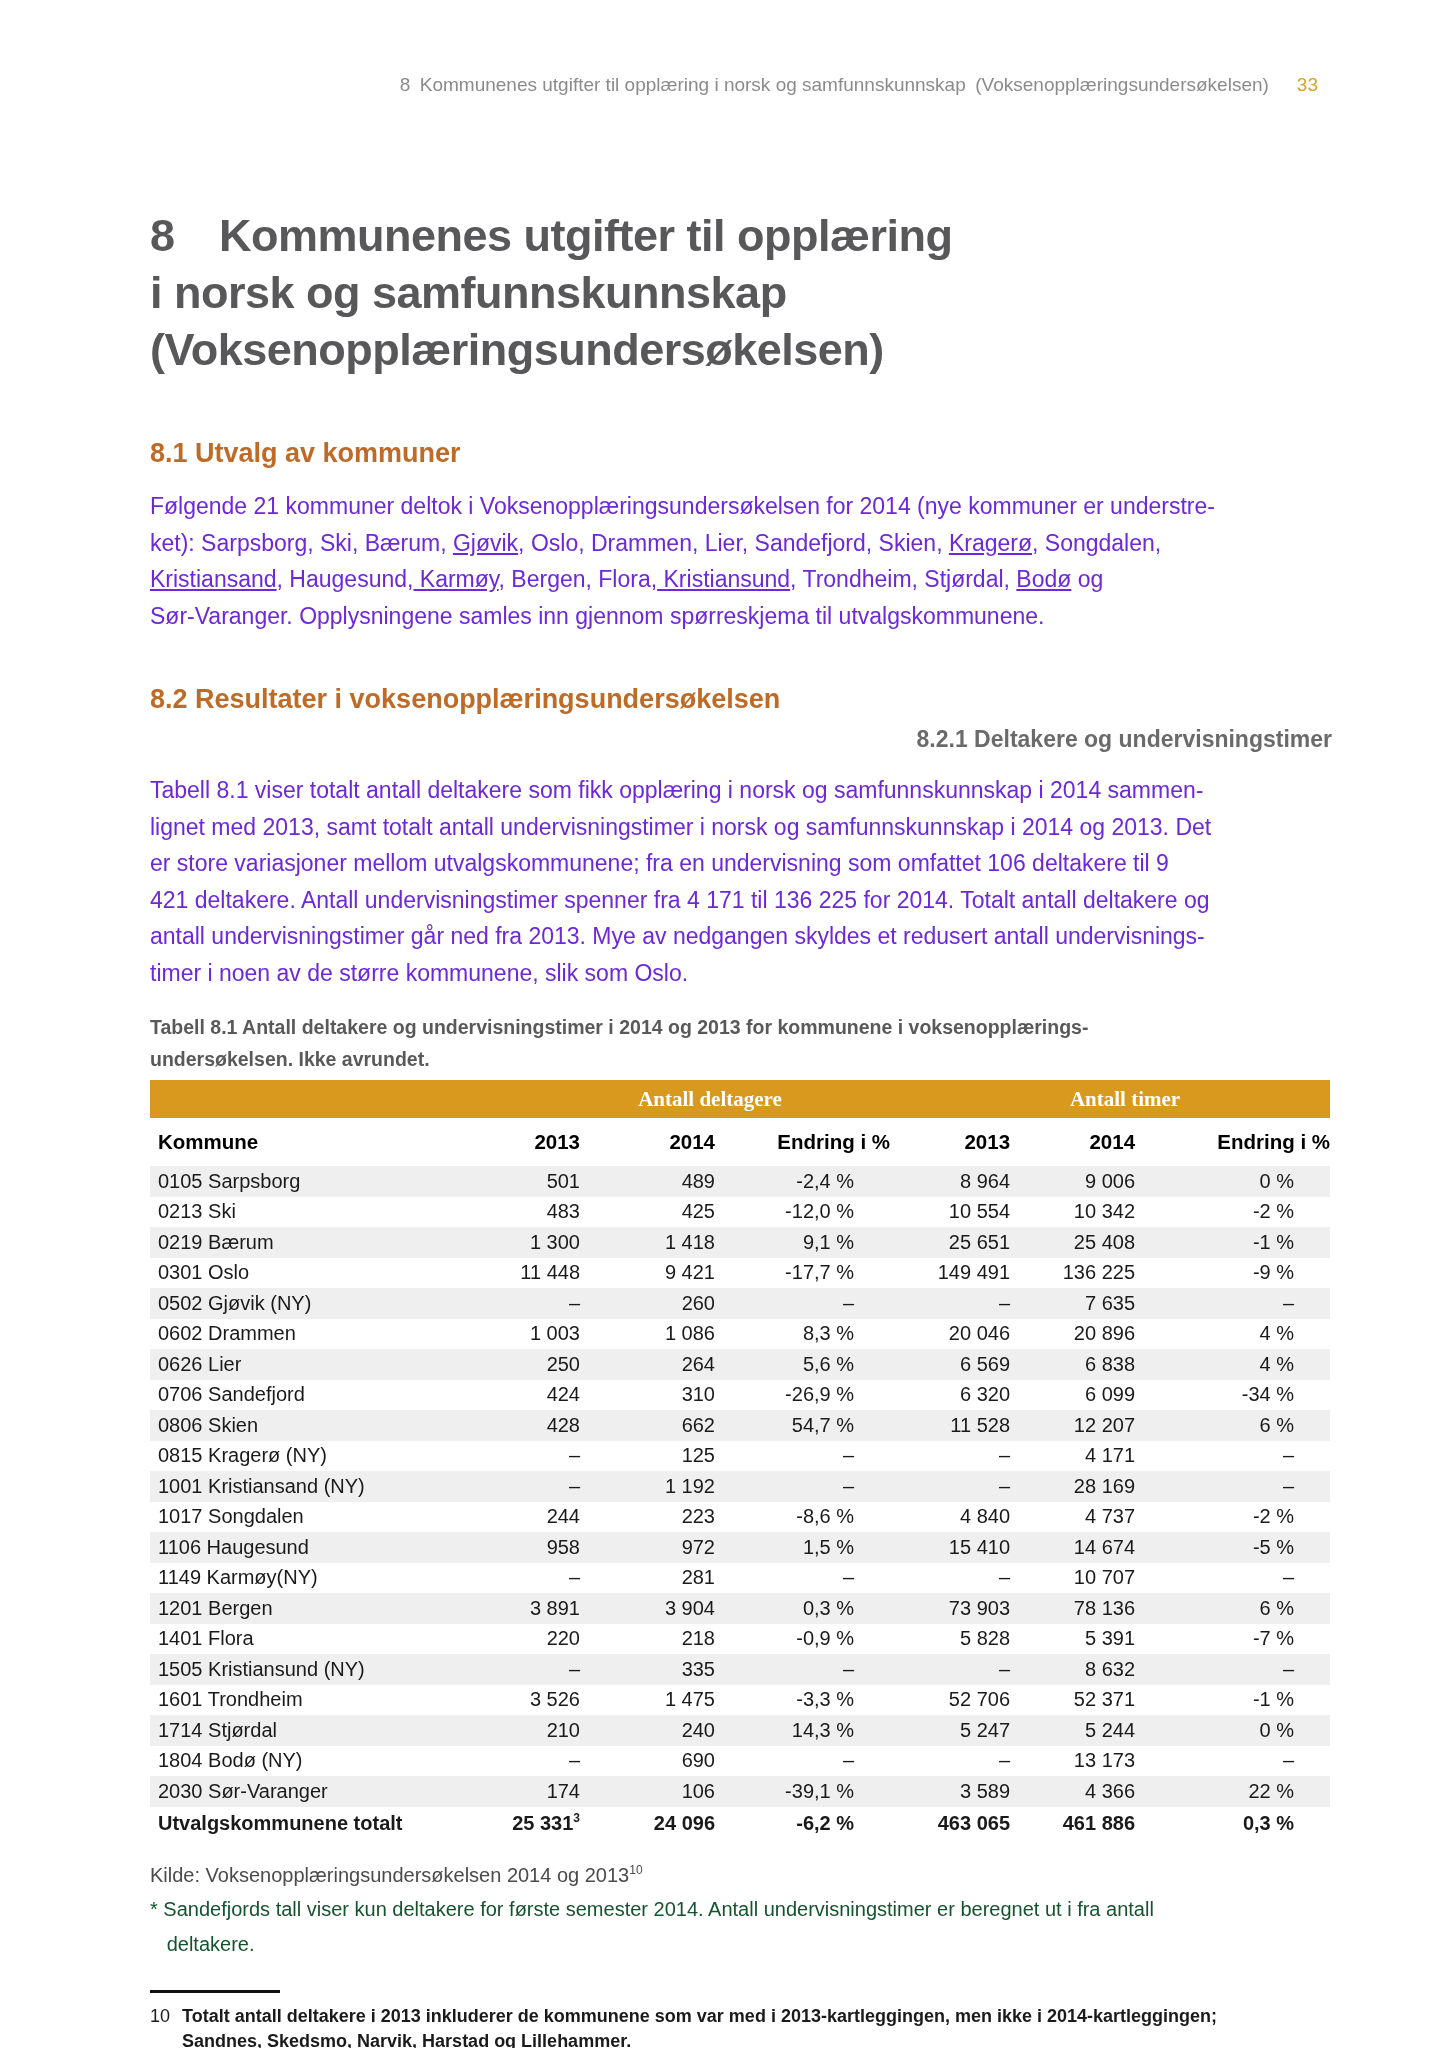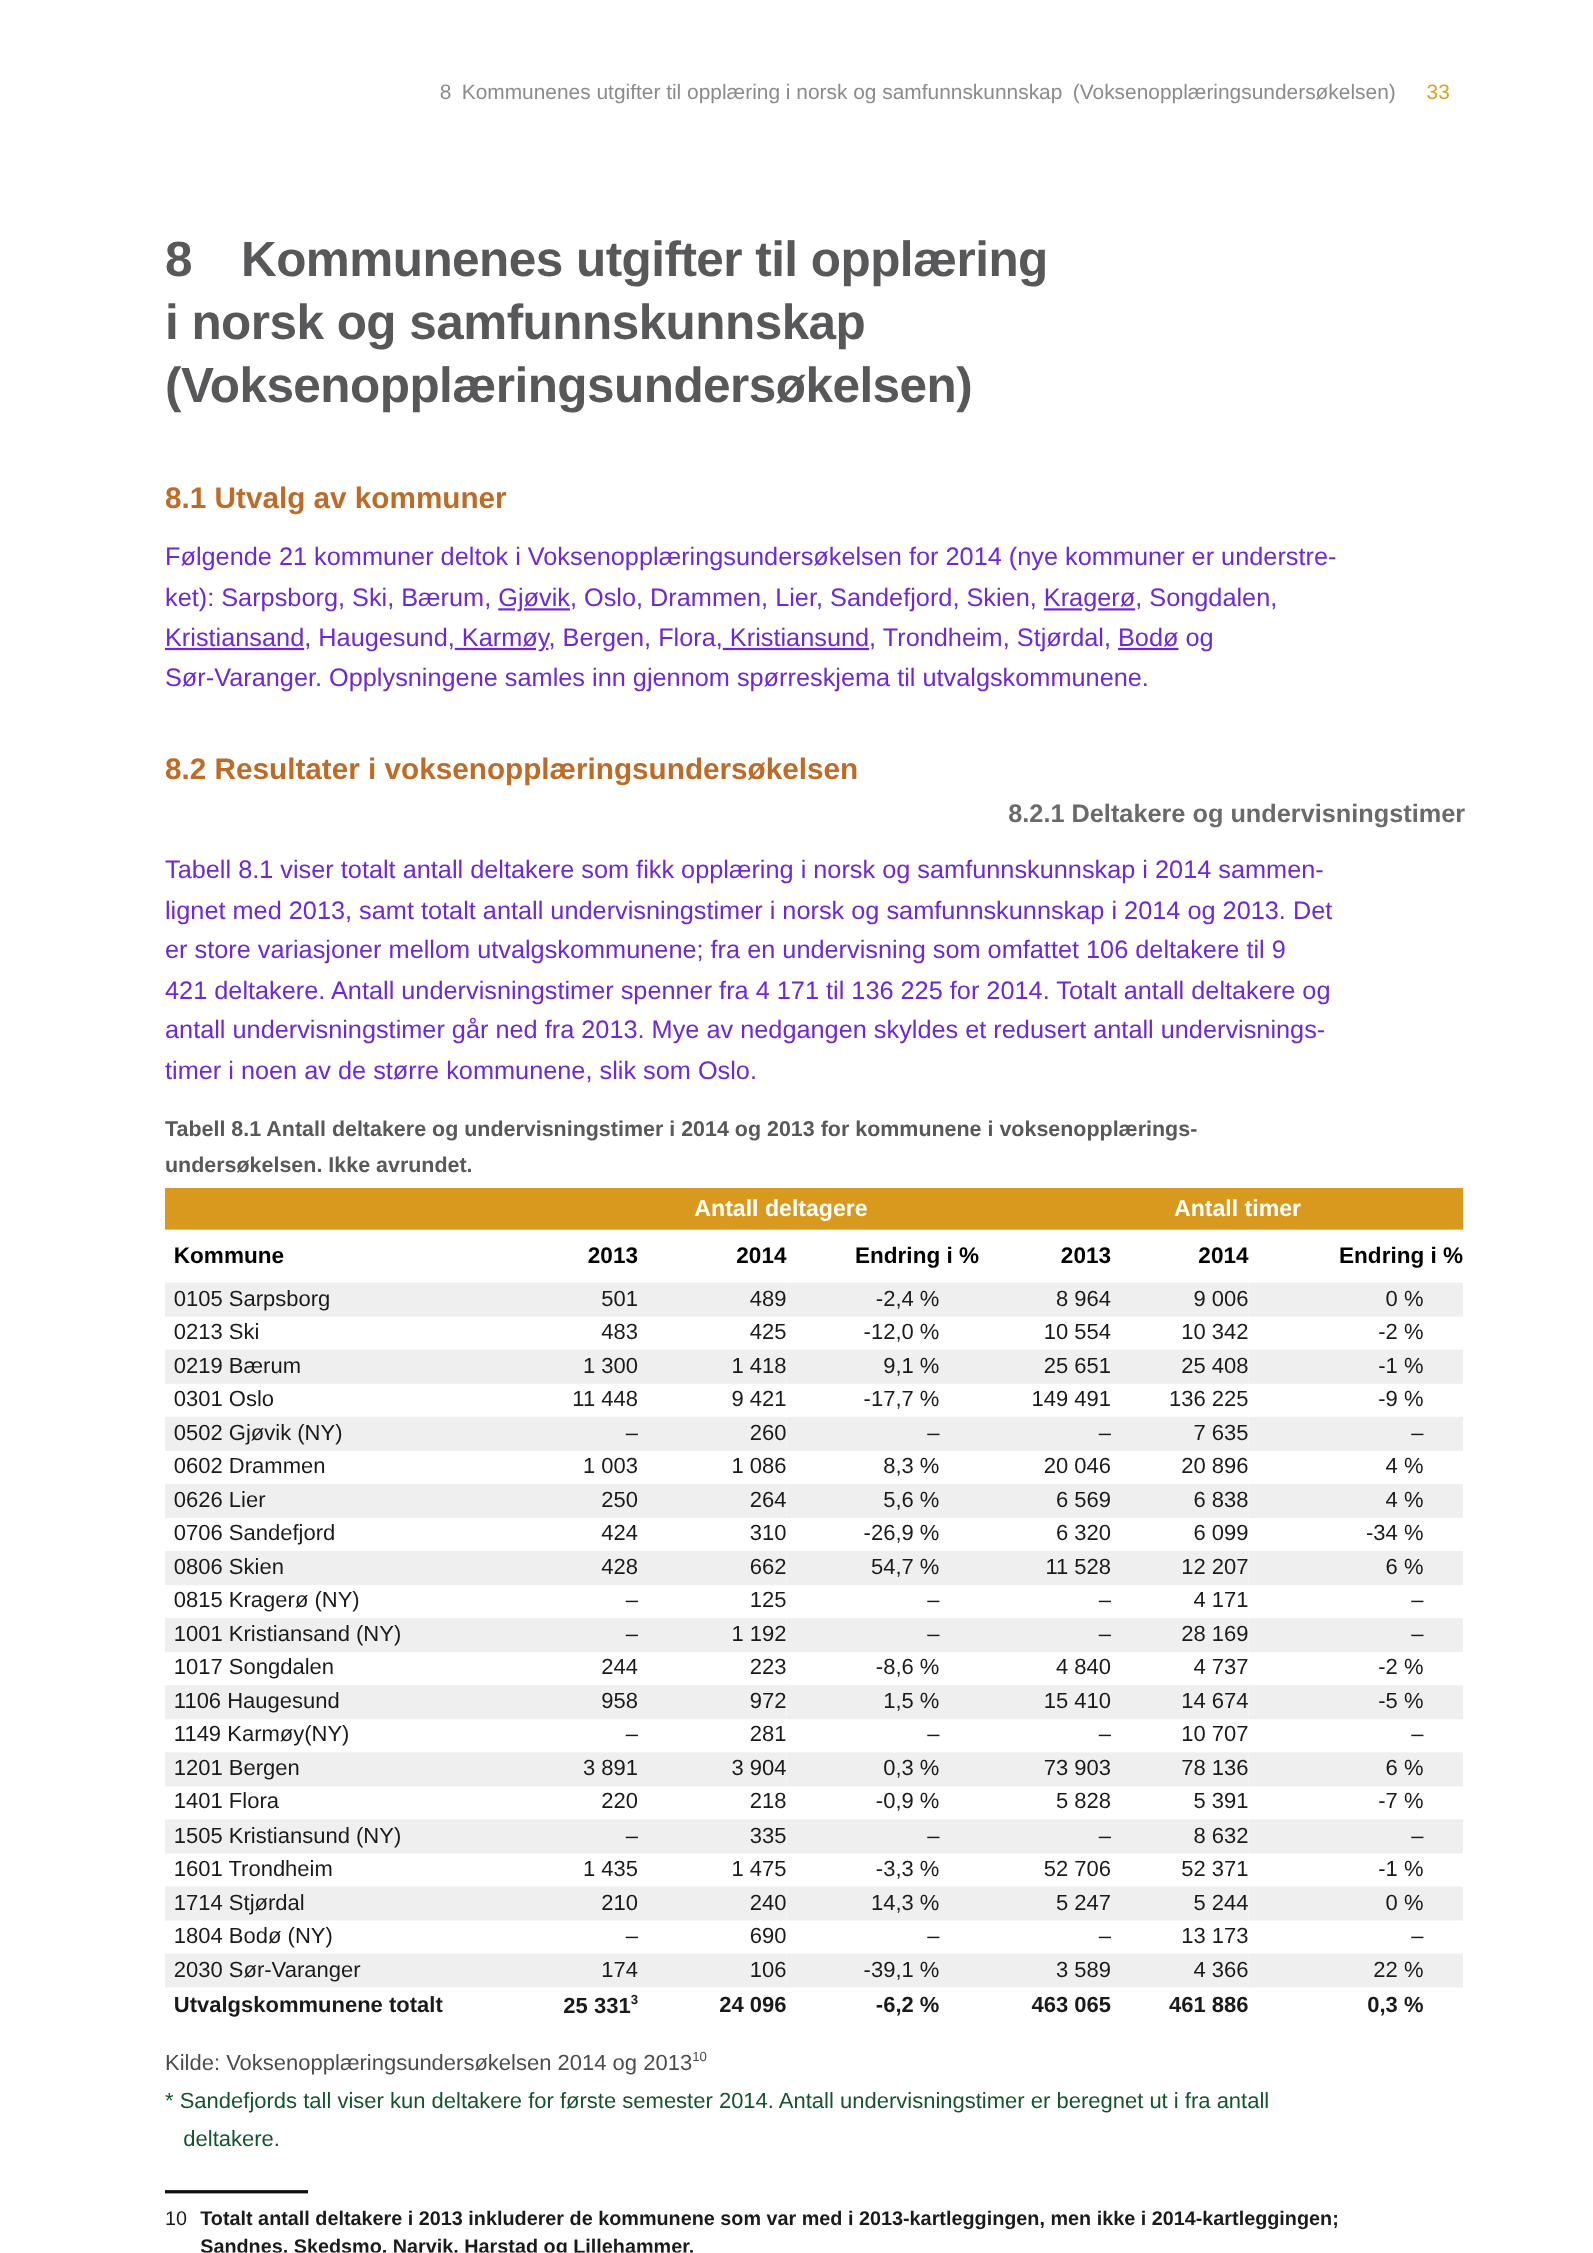--- a/index.html
+++ b/index.html
@@ -35,21 +35,21 @@
 
   .caption {
     margin:20px 0 0 0; font-size:19.5px; line-height:32px;
     font-weight:bold; color:#595959; white-space:pre-line;
   }
 
   table.t81 { border-collapse:collapse; table-layout:fixed; width:1180px; margin-top:5px; }
   .t81 th, .t81 td { padding:0; }
   .t81 tr.band th {
     background:#d8991e; color:#ffffff; font-size:21px; font-weight:bold;
-    height:38px; text-align:center; vertical-align:middle;
+    height:38px; text-align:center; vertical-align:middle;font-family:Liberation Serif, serif;
   }
   .t81 tr.band th.gd { padding-left:80px; }
   .t81 tr.band th.gt { padding-left:30px; }
   .t81 tr.cols th {
     font-size:20.5px; font-weight:bold; color:#000; height:48px;
     text-align:right; vertical-align:middle; background:#ffffff;
   }
   .t81 tr.cols th.name { text-align:left; padding-left:8px; }
   .t81 tbody td { font-size:20px; height:30.5px; vertical-align:middle; }
   .t81 tbody tr:nth-child(odd) { background:#efefef; }
@@ -284,21 +284,21 @@
             <td class="name">1505 Kristiansund (NY)</td>
             <td class="num">–</td>
             <td class="num">335</td>
             <td class="num chg">–</td>
             <td class="num">–</td>
             <td class="num">8 632</td>
             <td class="num chg">–</td>
           </tr>
           <tr>
             <td class="name">1601 Trondheim</td>
-            <td class="num">1 435</td>
+            <td class="num">3 526</td>
             <td class="num">1 475</td>
             <td class="num chg">-3,3 %</td>
             <td class="num">52 706</td>
             <td class="num">52 371</td>
             <td class="num chg">-1 %</td>
           </tr>
           <tr>
             <td class="name">1714 Stjørdal</td>
             <td class="num">210</td>
             <td class="num">240</td>

